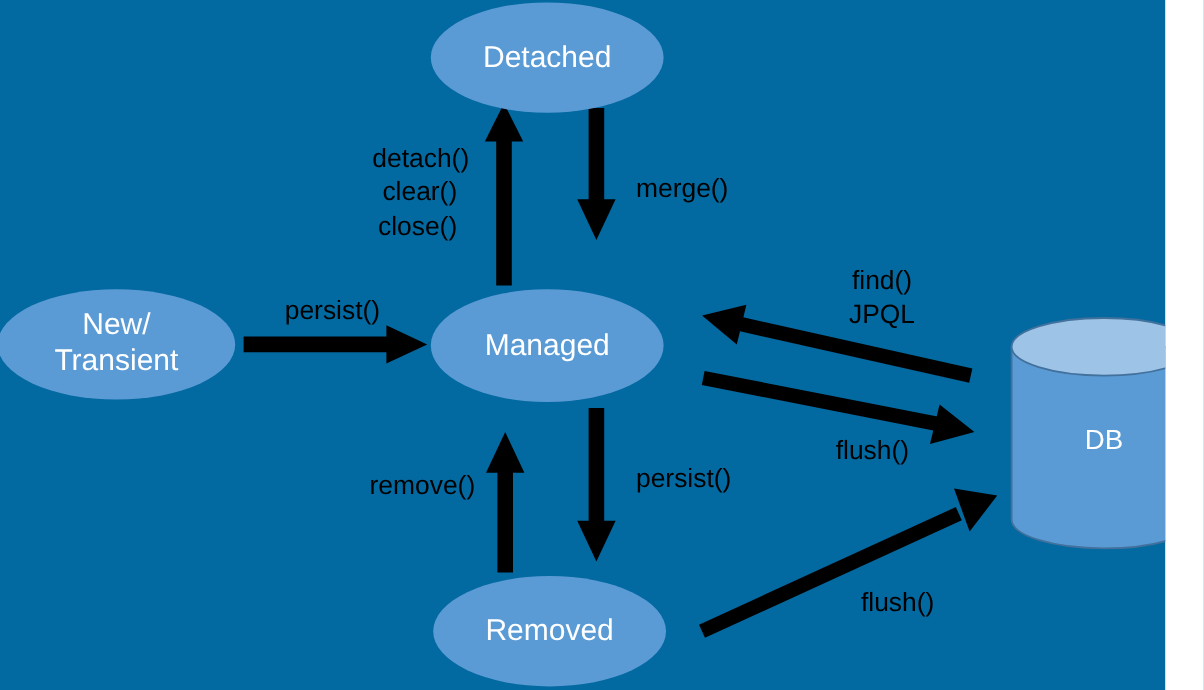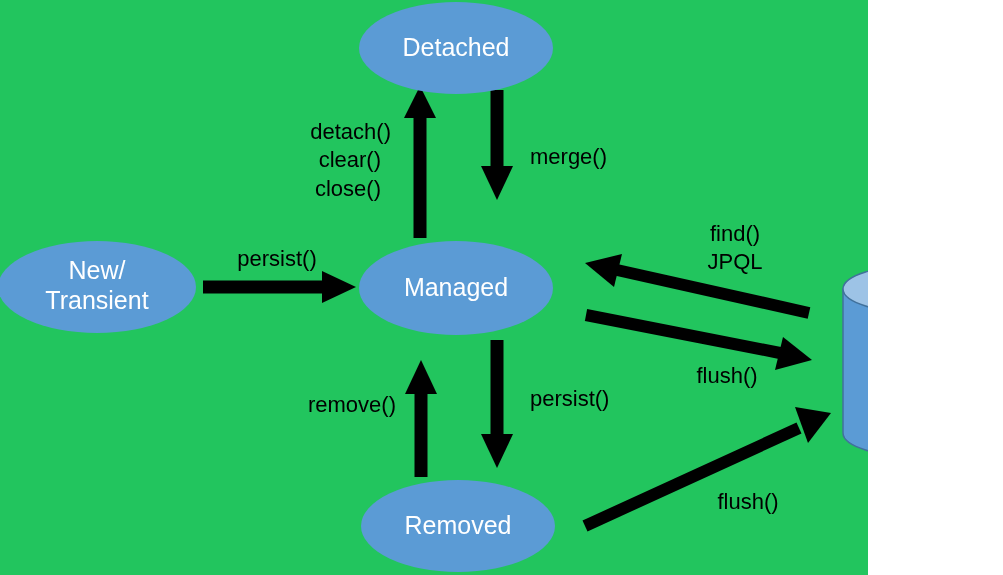--- a/index.html
+++ b/index.html
@@ -5,23 +5,23 @@
   html, body {
     margin: 0;
     padding: 0;
     background: #ffffff;
   }
   body {
     font-family: "Liberation Sans", sans-serif;
   }
   #canvas {
     position: relative;
-    width: 868px;
+    width: 971px;
     height: 575px;
-    background: #22c55e;
+    background: #0369a1;
     overflow: hidden;
   }
   #diagram-svg {
     position: absolute;
     top: 0;
     left: 0;
     width: 1003px;
     height: 575px;
   }
   .node-label {

